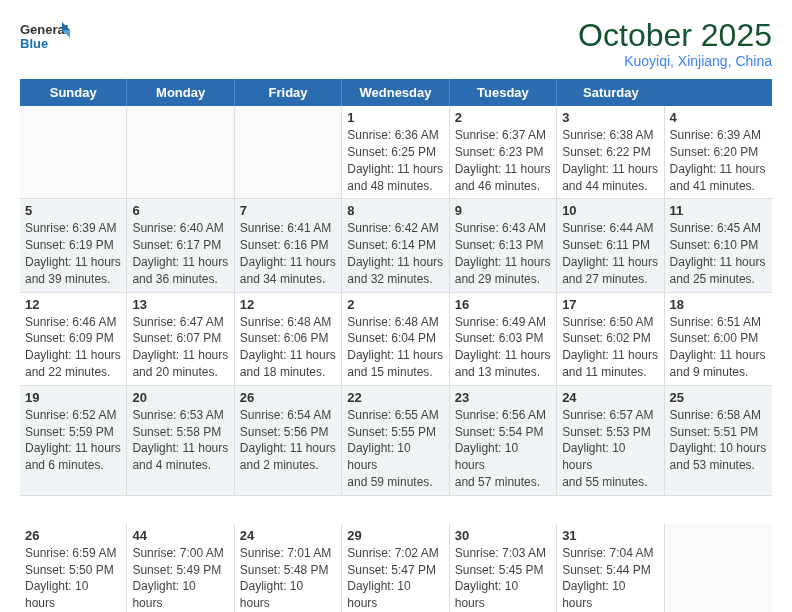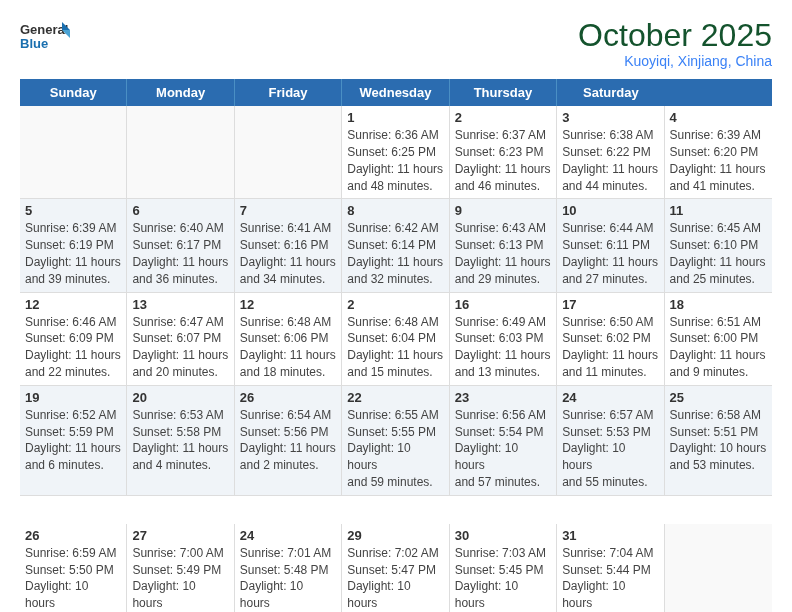--- a/index.html
+++ b/index.html
@@ -115,21 +115,21 @@
       <div class="subtitle">Kuoyiqi, Xinjiang, China</div>
     </div>
   </div>
 
   <div class="calendar">
     <div class="cal-header">
     <div class="cal-header-cell">Sunday</div>
         <div class="cal-header-cell">Monday</div>
         <div class="cal-header-cell">Friday</div>
         <div class="cal-header-cell">Wednesday</div>
-        <div class="cal-header-cell">Thursday</div>
+        <div class="cal-header-cell">Tuesday</div>
         <div class="cal-header-cell">Saturday</div>
       </div>
     <div class="cal-body">
     <div class="cal-row">
           <div class="cal-cell empty"></div>
           <div class="cal-cell empty"></div>
           <div class="cal-cell empty"></div>
           <div class="cal-cell">
             <span class="day-number">1</span>
             <div class="day-info">Sunrise: 6:36 AM<br>Sunset: 6:25 PM<br>Daylight: 11 hours<br>and 48 minutes.</div>
@@ -236,21 +236,21 @@
             <span class="day-number">25</span>
             <div class="day-info">Sunrise: 6:58 AM<br>Sunset: 5:51 PM<br>Daylight: 10 hours<br>and 53 minutes.</div>
           </div>
         </div>
         <div class="cal-row">
           <div class="cal-cell">
             <span class="day-number">26</span>
             <div class="day-info">Sunrise: 6:59 AM<br>Sunset: 5:50 PM<br>Daylight: 10 hours<br>and 51 minutes.</div>
           </div>
           <div class="cal-cell">
-            <span class="day-number">27</span>
+            <span class="day-number">44</span>
             <div class="day-info">Sunrise: 7:00 AM<br>Sunset: 5:49 PM<br>Daylight: 10 hours<br>and 48 minutes.</div>
           </div>
           <div class="cal-cell">
             <span class="day-number">24</span>
             <div class="day-info">Sunrise: 7:01 AM<br>Sunset: 5:48 PM<br>Daylight: 10 hours<br>and 46 minutes.</div>
           </div>
           <div class="cal-cell">
             <span class="day-number">29</span>
             <div class="day-info">Sunrise: 7:02 AM<br>Sunset: 5:47 PM<br>Daylight: 10 hours<br>and 44 minutes.</div>
           </div>

